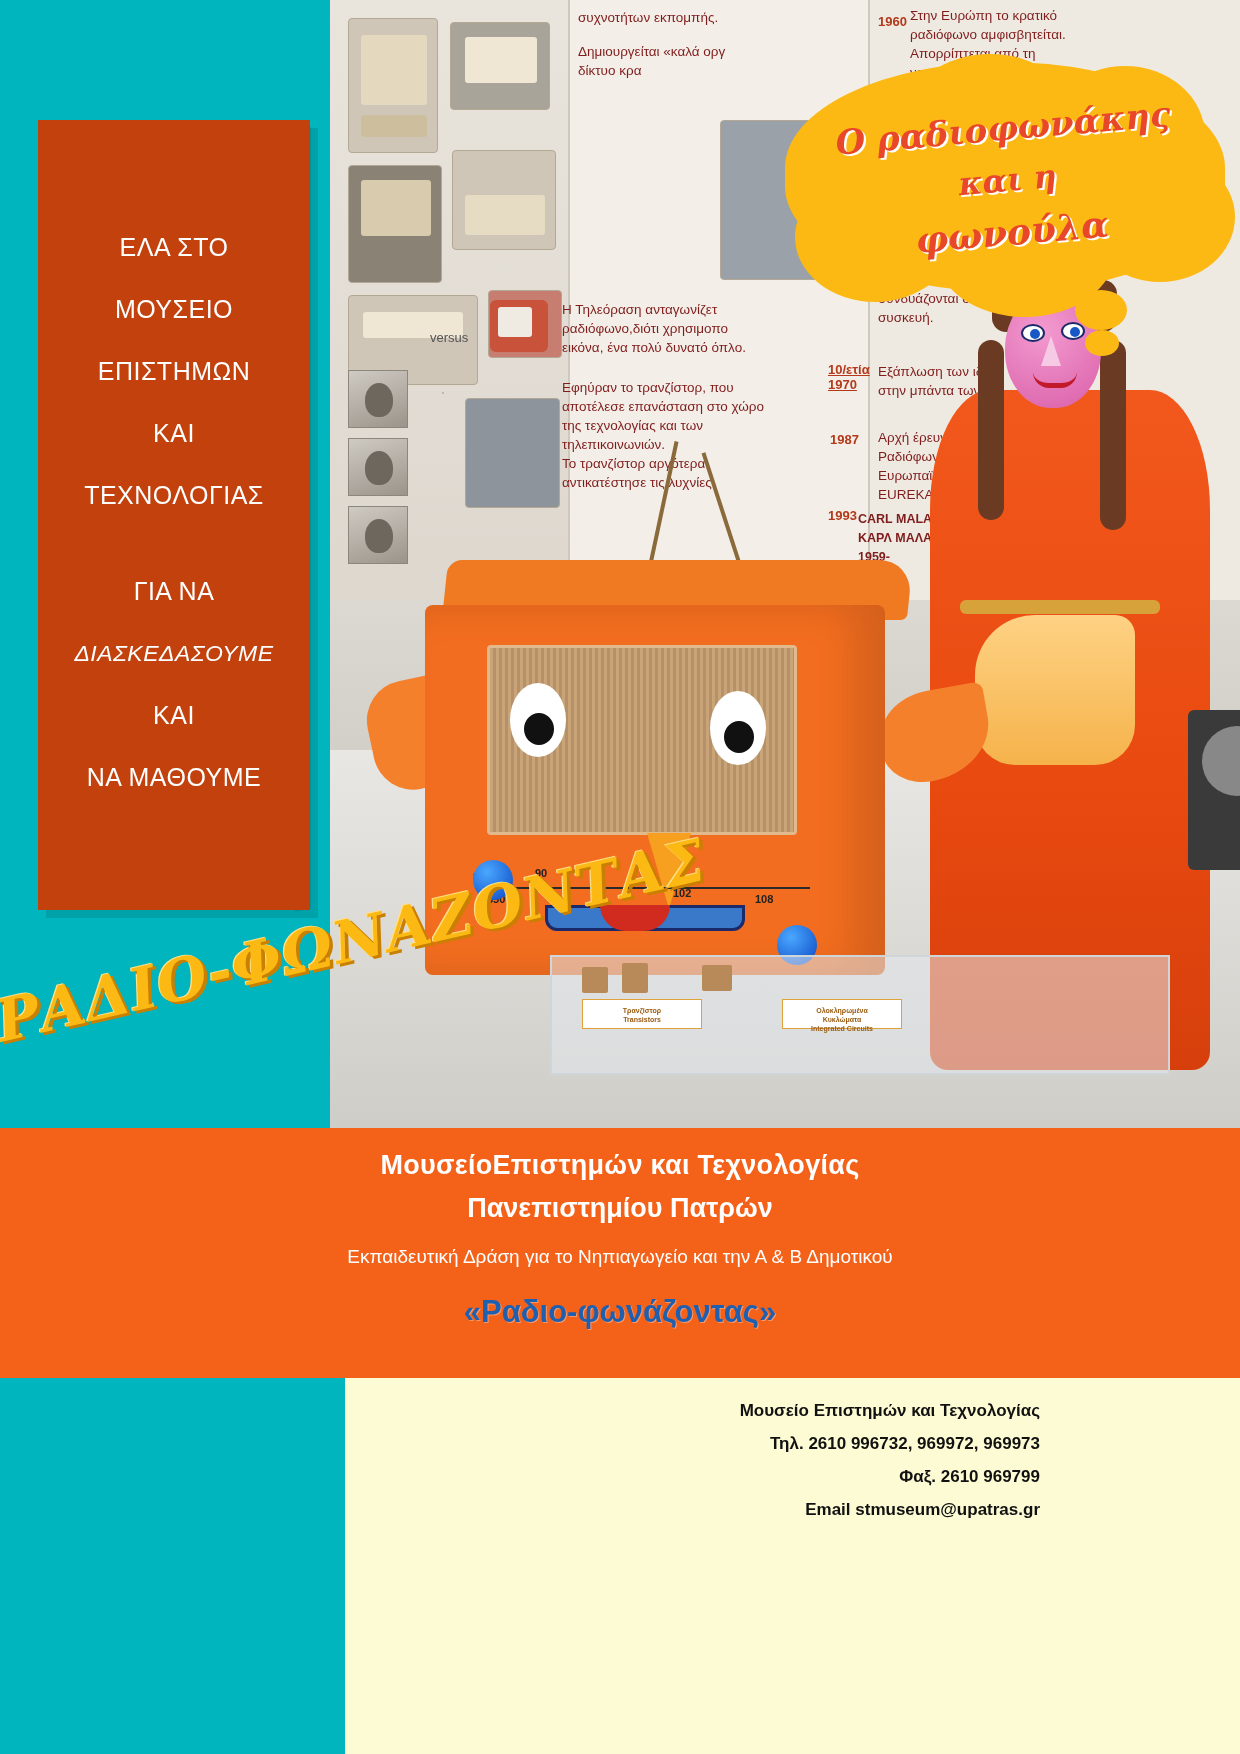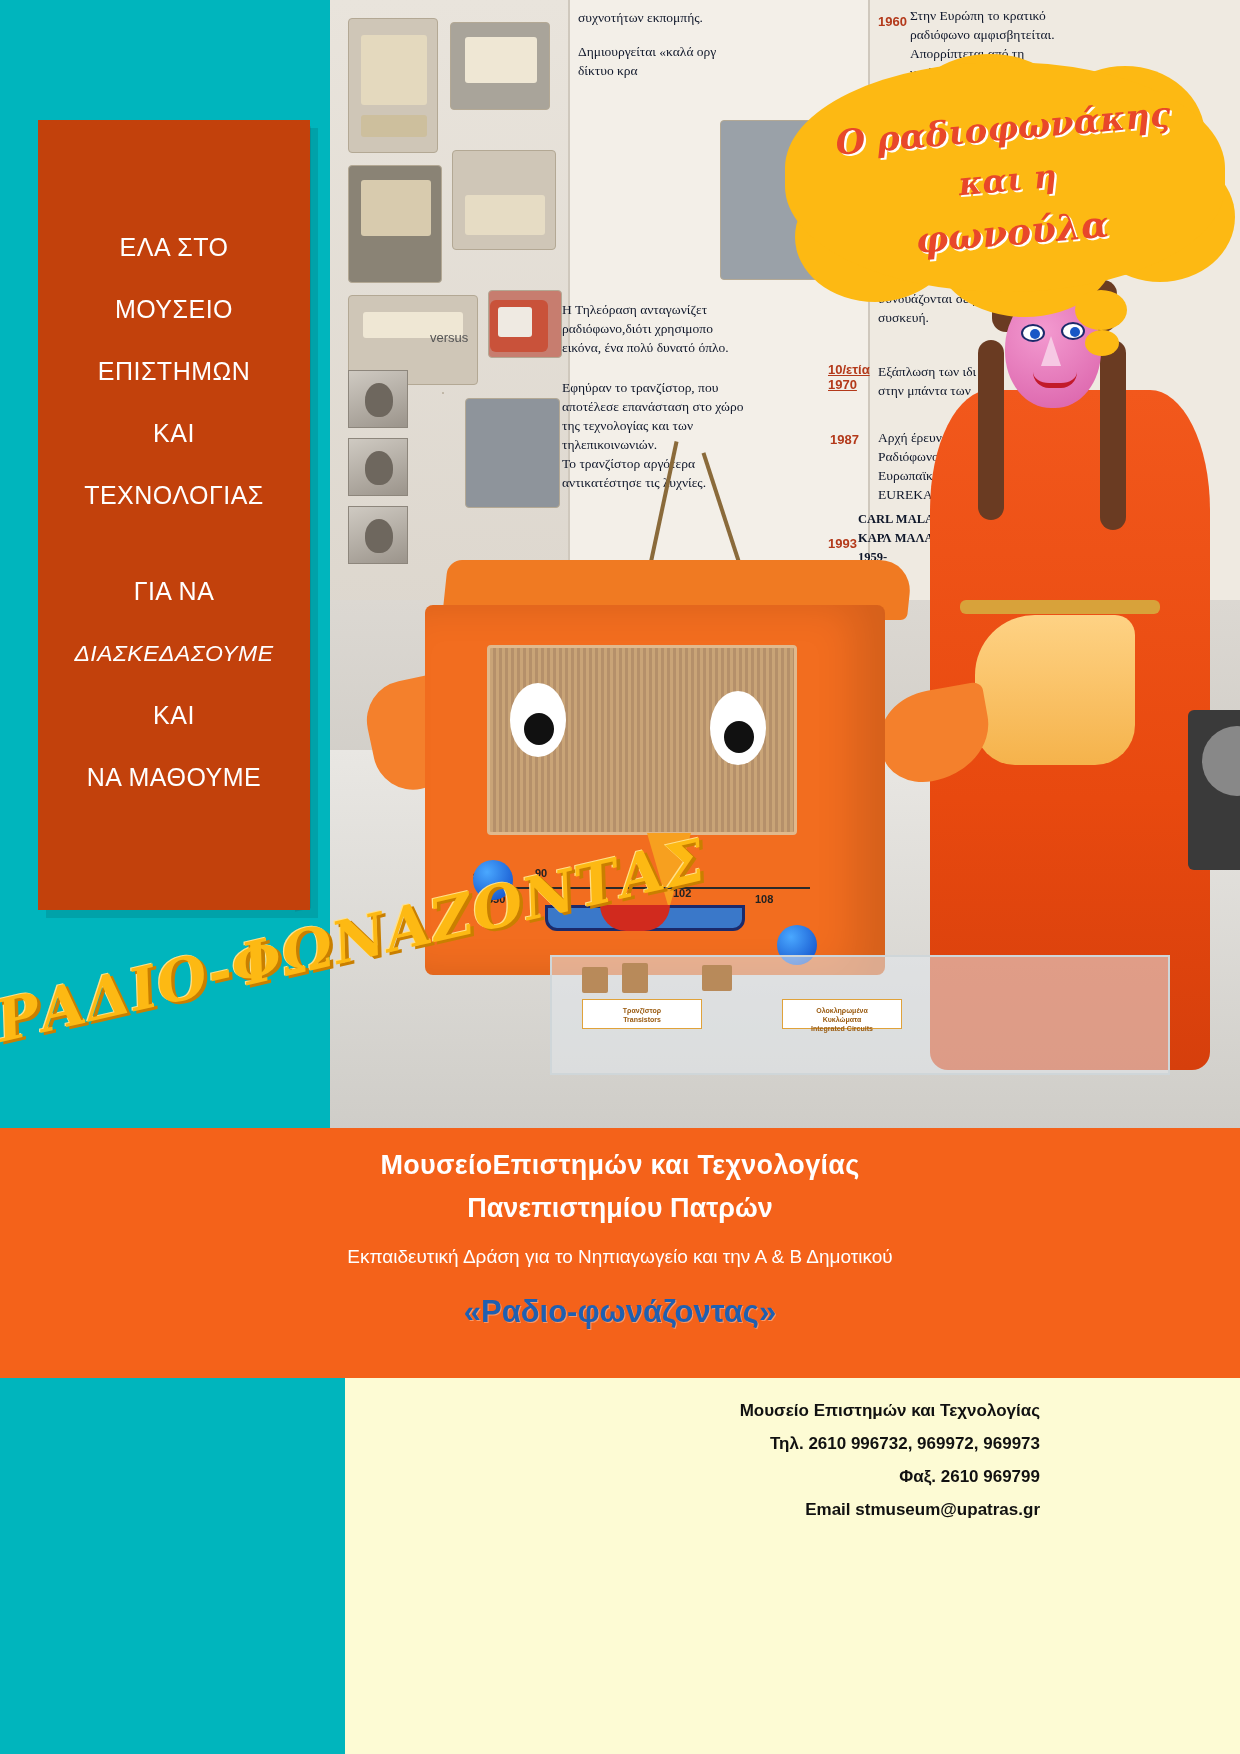--- a/index.html
+++ b/index.html
@@ -58,24 +58,24 @@
     border: 1px solid #8d867c;
   }
   .portrait::after {
     content: ""; position: absolute; left: 16px; top: 12px;
     width: 28px; height: 34px; border-radius: 50% 50% 45% 45%;
     background: #6e675e;
   }
   
   .btxt {
     position: absolute;
-    color: #0f172a;
+    color: #7f1d1d;
     font-size: 13.5px;
     line-height: 19px;
-    font-family: Liberation Serif, serif;
+    font-family: Liberation Sans, sans-serif;
     white-space: pre-line;
   }
   .yr {
     position: absolute; color: #b3391a; font-weight: bold; font-size: 13px;
   }
   .versus {
     position: absolute; color: #555; font-size: 13px;
   }
   .tvbox {
     position: absolute; width: 58px; height: 52px;
@@ -412,21 +412,21 @@
 συσκευή.</div>
     <div class="yr" style="left:498px;top:362px;white-space:pre-line;text-decoration:underline;">10/ετία
 1970</div>
     <div class="btxt" style="left:548px;top:362px;width:220px;">Εξάπλωση των ιδι
 στην μπάντα των</div>
     <div class="yr" style="left:500px;top:432px;">1987</div>
     <div class="btxt" style="left:548px;top:428px;width:210px;">Αρχή έρευνας
 Ραδιόφωνο, στο
 Ευρωπαϊκό Πρ
 EUREKA.</div>
-    <div class="yr" style="left:498px;top:536px;">1993</div>
+    <div class="yr" style="left:498px;top:508px;">1993</div>
     <div class="btxt" style="left:528px;top:510px;width:200px;font-weight:bold;font-size:12.5px;">CARL MALAMUD
 ΚΑΡΛ ΜΑΛΑ
 1959-</div>
 
     <div class="table-area">
       <div class="table-white"></div>
     </div>
 
     <div class="antenna"></div>
     <div class="antenna2"></div>

